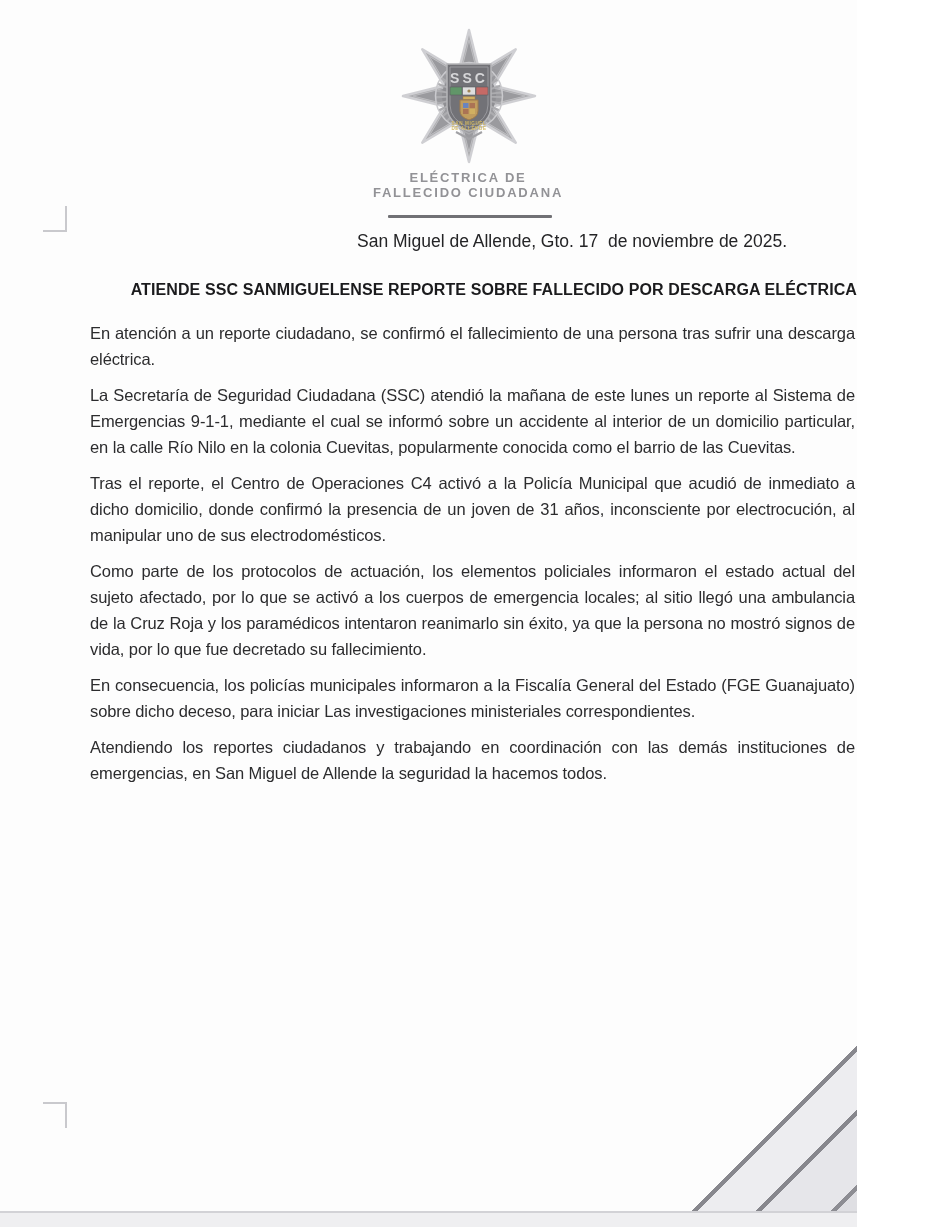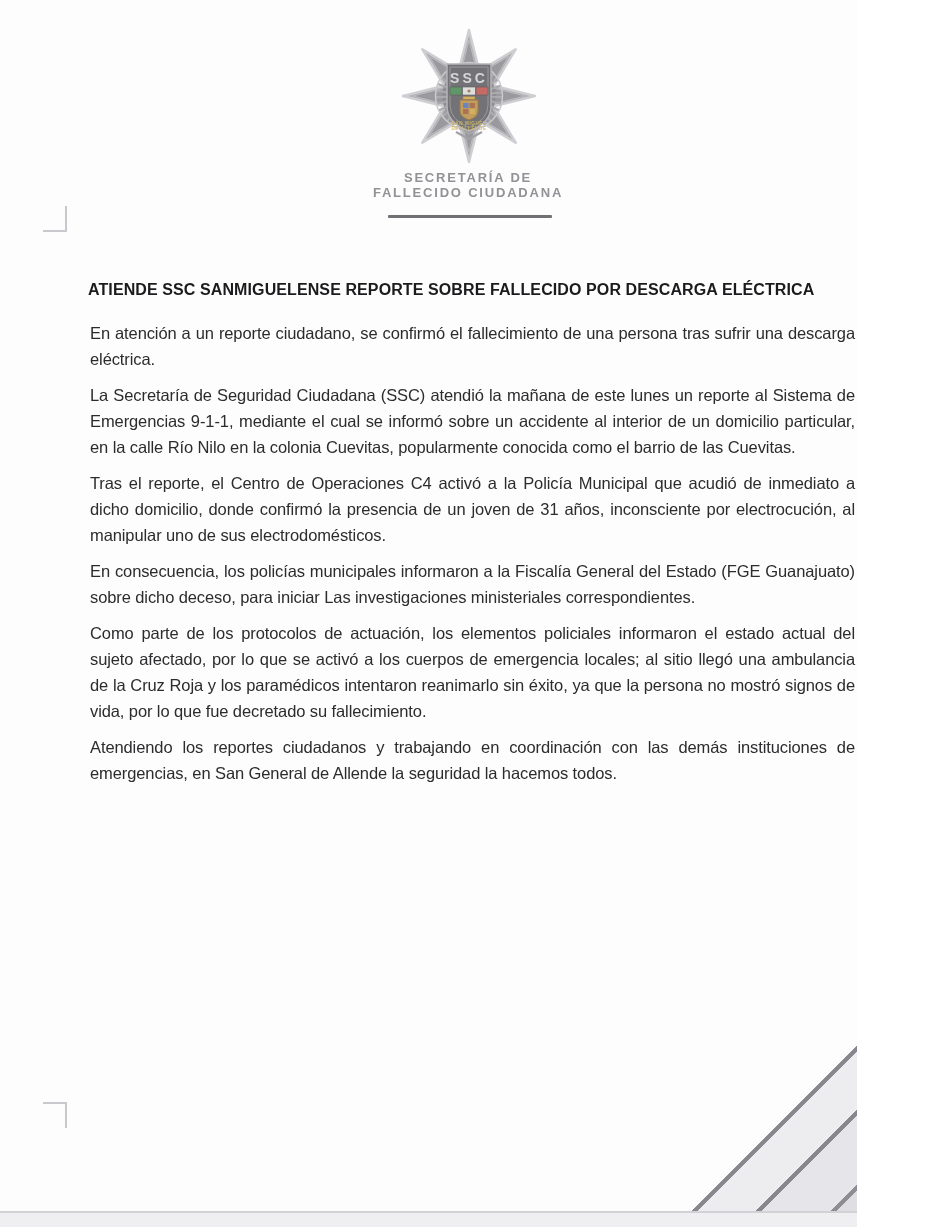--- a/index.html
+++ b/index.html
@@ -28,21 +28,21 @@
   .corner.tr{left:878px;top:203px;width:24px;height:25px;border-left-width:2px;border-bottom-width:2px;}
   .corner.bl{left:43px;top:1102px;width:22px;height:24px;border-top-width:2px;border-right-width:2px;}
   .corner.br{left:862px;top:1101px;width:18px;height:21px;border-top-width:2px;border-right-width:2px;}
   
   .dateline{
     position:absolute;top:231px;right:70px;
     font-size:17.5px;color:#242426;white-space:pre;
   }
   .headline{
     position:absolute;left:88px;top:281px;width:769px;
-    text-align:left;font-weight:bold;font-size:16px;
+    text-align:right;font-weight:bold;font-size:16px;
     color:#1b1b1d;letter-spacing:.1px;
   }
   .body-text{position:absolute;left:90px;top:320px;width:765px;}
   .body-text p{
     margin:0 0 10px 0;
     font-size:16.5px;line-height:26px;
     text-align:justify;color:#2c2c2e;letter-spacing:-0.1px;
   }
   
   .fold-stripes{
@@ -99,38 +99,39 @@
 
       <text x="75" y="98.5" text-anchor="middle" font-family="Liberation Sans, sans-serif" font-size="4.6" font-weight="bold" letter-spacing="0.6" fill="#c9a93e">SAN MIGUEL</text>
       <text x="75" y="103.5" text-anchor="middle" font-family="Liberation Sans, sans-serif" font-size="4.6" font-weight="bold" letter-spacing="0.6" fill="#c9a93e">DE ALLENDE</text>
 
       <path d="M62,106 L75,113 L88,106" fill="none" stroke="#8e8e92" stroke-width="2"></path>
       <path d="M65,102.5 L75,108 L85,102.5" fill="none" stroke="#9a9a9e" stroke-width="1.3"></path>
     </svg>
   </div>
 
   <div class="org-name">
-    <div>SECRETARÍA DE</div>
+    <div>ELÉCTRICA DE</div>
     <div>FALLECIDO CIUDADANA</div>
   </div>
   <div class="letterhead-rule"></div>
 
   <div class="corner tl"></div>
   <div class="corner tr"></div>
   <div class="corner bl"></div>
   <div class="corner br"></div>
 
+  <div class="dateline">San Miguel de Allende, Gto. 17  de noviembre de 2025.</div>
 
   <div class="headline">ATIENDE SSC SANMIGUELENSE REPORTE SOBRE FALLECIDO POR DESCARGA ELÉCTRICA</div>
 
   <div class="body-text">
     <p>En atención a un reporte ciudadano, se confirmó el fallecimiento de una persona tras sufrir una descarga eléctrica.</p>
     <p>La Secretaría de Seguridad Ciudadana (SSC) atendió la mañana de este lunes un reporte al Sistema de Emergencias 9-1-1, mediante el cual se informó sobre un accidente al interior de un domicilio particular, en la calle Río Nilo en la colonia Cuevitas, popularmente conocida como el barrio de las Cuevitas.</p>
     <p>Tras el reporte, el Centro de Operaciones C4 activó a la Policía Municipal que acudió de inmediato a dicho domicilio, donde confirmó la presencia de un joven de 31 años, inconsciente por electrocución, al manipular uno de sus electrodomésticos.</p>
+    <p>Como parte de los protocolos de actuación, los elementos policiales informaron el estado actual del sujeto afectado, por lo que se activó a los cuerpos de emergencia locales; al sitio llegó una ambulancia de la Cruz Roja y los paramédicos intentaron reanimarlo sin éxito, ya que la persona no mostró signos de vida, por lo que fue decretado su fallecimiento.</p>
     <p>En consecuencia, los policías municipales informaron a la Fiscalía General del Estado (FGE Guanajuato) sobre dicho deceso, para iniciar Las investigaciones ministeriales correspondientes.</p>
-    <p>Como parte de los protocolos de actuación, los elementos policiales informaron el estado actual del sujeto afectado, por lo que se activó a los cuerpos de emergencia locales; al sitio llegó una ambulancia de la Cruz Roja y los paramédicos intentaron reanimarlo sin éxito, ya que la persona no mostró signos de vida, por lo que fue decretado su fallecimiento.</p>
-    <p>Atendiendo los reportes ciudadanos y trabajando en coordinación con las demás instituciones de emergencias, en San General de Allende la seguridad la hacemos todos.</p>
+    <p>Atendiendo los reportes ciudadanos y trabajando en coordinación con las demás instituciones de emergencias, en San Miguel de Allende la seguridad la hacemos todos.</p>
   </div>
 
   <div class="fold-stripes"></div>
   <div class="edge-strip"></div>
 
 </div>
 
 </body></html>

